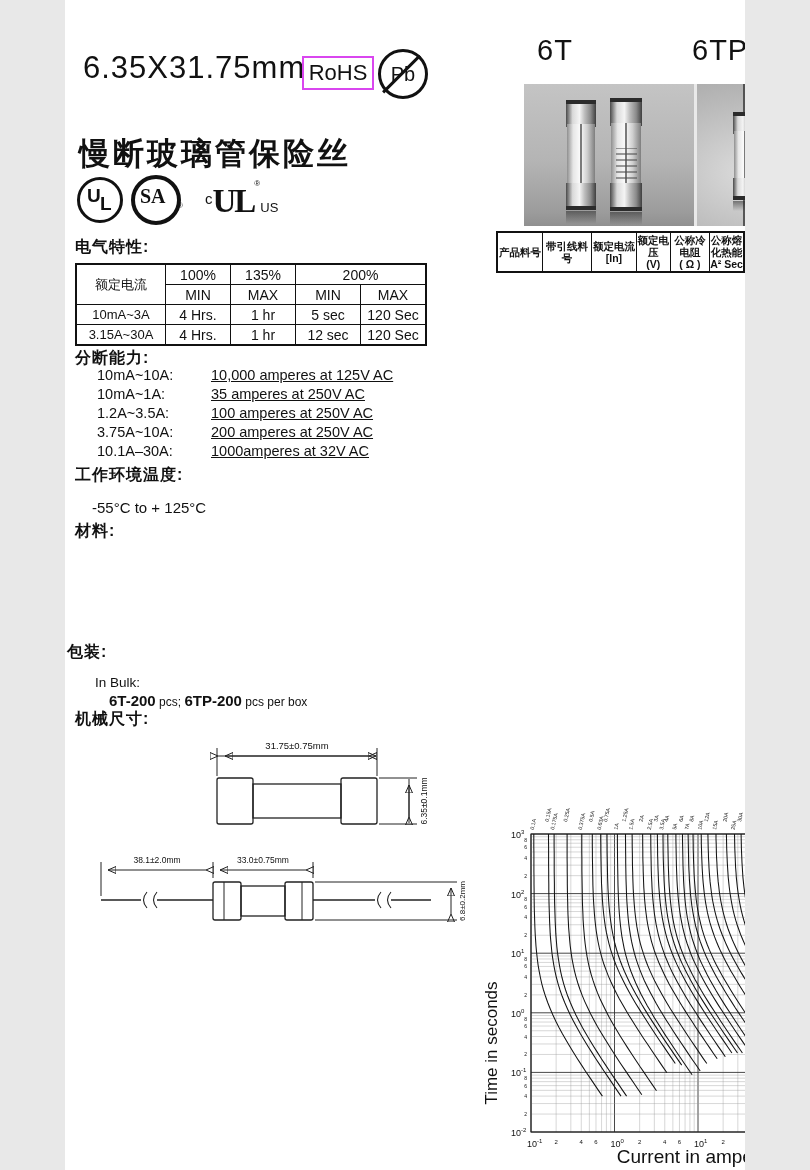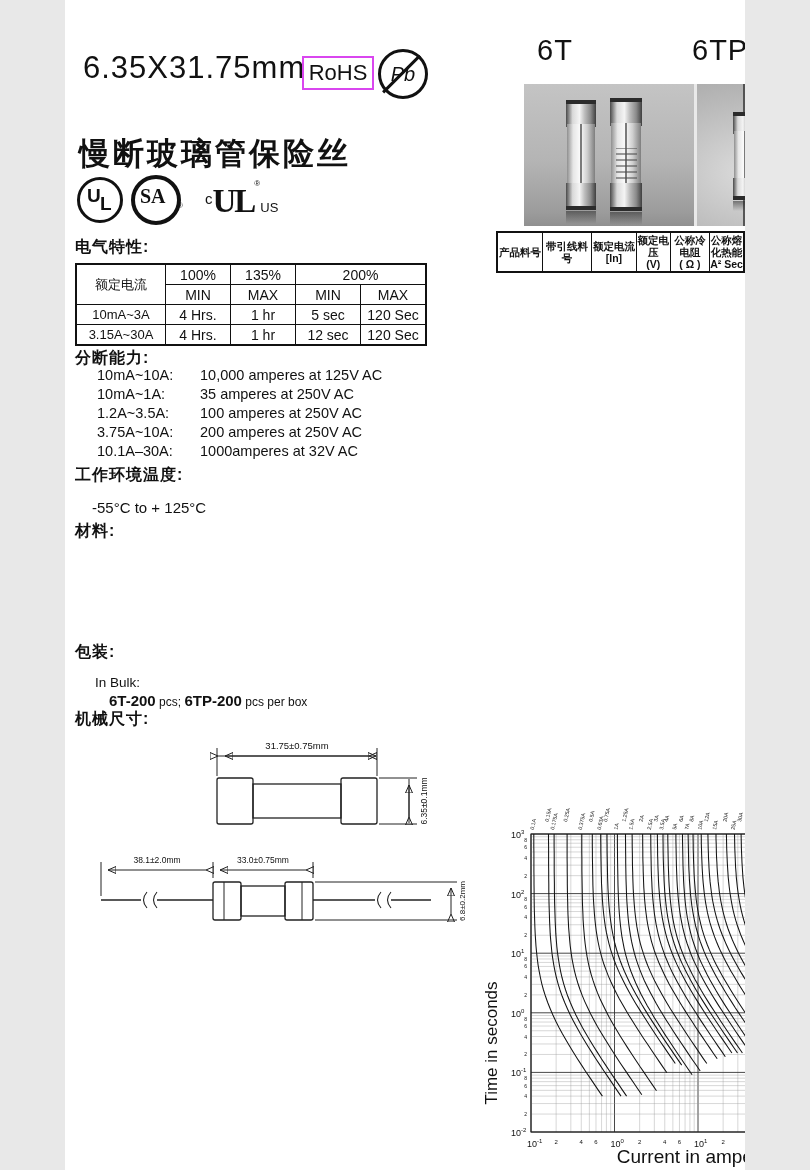--- a/index.html
+++ b/index.html
@@ -4,21 +4,21 @@
 <style>
   html,body{margin:0;padding:0;background:#e8e8e8;}
   #page{position:relative;width:680px;height:1170px;background:#ffffff;margin:0 auto;
         font-family:"Liberation Sans","DejaVu Sans",sans-serif;color:#111;overflow:hidden;}
   .abs{position:absolute;}
   
   .size-label{left:18px;top:50px;font-size:31px;letter-spacing:1px;}
   .rohs-box{left:237px;top:56px;width:68px;height:30px;border:2px solid #d946ef;
             font-size:22px;text-align:center;line-height:30px;}
   .pb-mark{left:313px;top:49px;width:44px;height:44px;border:3px solid #111;border-radius:50%;
-           font-size:20px;text-align:center;line-height:44px;font-style:italic;}
+           font-size:20px;text-align:center;line-height:44px;}
   .pb-mark::after{content:"";position:absolute;left:19px;top:-4px;width:3px;height:52px;
            background:#111;transform:rotate(45deg);}
   .cn-title{left:14px;top:133px;font-size:31px;font-weight:bold;letter-spacing:3px;}
   
   .certs{left:12px;top:175px;width:300px;height:48px;}
   .ul-circle{position:absolute;left:0;top:2px;width:40px;height:40px;border:3px solid #111;
              border-radius:50%;}
   .ul-circle .u{position:absolute;left:7px;top:5px;font-size:19px;font-weight:bold;}
   .ul-circle .l{position:absolute;left:20px;top:13px;font-size:19px;font-weight:bold;}
   .csa-circle{position:absolute;left:54px;top:0px;width:42px;height:42px;border:4px solid #111;
@@ -32,21 +32,21 @@
   .cul .r{font-size:8px;vertical-align:26px;}
   .cul .us{font-size:13px;vertical-align:0px;}
   
   .sec{font-size:16px;font-weight:bold;letter-spacing:1px;}
   .elec-table{left:10px;top:263px;border-collapse:collapse;table-layout:fixed;}
   .elec-table td{border:1px solid #111;text-align:center;font-size:14px;height:19px;padding:0;}
   .elec-table{border:2px solid #111;}
   .elec-table .corner{font-size:13px;}
   .bk-row{position:relative;height:19px;font-size:14.5px;}
   .bk-range{position:absolute;left:0;width:102px;}
-  .bk-desc{position:absolute;left:103px;white-space:nowrap;}
+  .bk-desc{position:absolute;left:114px;white-space:nowrap;text-decoration:underline;}
   .bk-list{left:32px;top:367px;width:380px;}
   .op-value{left:27px;top:499px;font-size:15px;}
   .mat-list{left:30px;top:543px;font-size:14.5px;line-height:21.5px;white-space:nowrap;}
   .pack1{left:30px;top:675px;font-size:13.5px;}
   .pack2{left:44px;top:692px;font-size:12px;}
   .pack2 b{font-size:15px;}
   
   .prod-label{font-size:29px;letter-spacing:1px;}
   .photo{left:459px;top:84px;width:350px;height:142px;background:linear-gradient(180deg,#c4c4c4,#b4b4b4 55%,#9c9c9c 90%,#909090);}
   .photo .panelR{position:absolute;left:173px;top:0;width:177px;height:142px;
@@ -150,21 +150,21 @@
         <span class="bk-range">10.1A–30A:</span>
         <span class="bk-desc">1000amperes at 32V AC</span>
       </div>
   </div>
 
   <div class="abs sec" style="left:10px;top:465px;">工作环境温度:</div>
   <div class="abs op-value">-55°C to + 125°C</div>
 
   <div class="abs sec" style="left:10px;top:521px;">材料:</div>
 
-  <div class="abs sec" style="left:10px;top:642px;text-align:right;">包装:</div>
+  <div class="abs sec" style="left:2px;top:642px;text-align:right;">包装:</div>
   <div class="abs pack1">In Bulk:</div>
   <div class="abs pack2">
     <b>6T-200</b><span> pcs; </span><b>6TP-200</b><span> pcs per box</span>
   </div>
 
   <div class="abs sec" style="left:10px;top:709px;">机械尺寸:</div>
 
   <svg class="abs mech-svg" style="left:112px;top:726px;" width="270" height="118" viewBox="0 0 270 118">
     <defs>
       <marker id="ar" markerWidth="9" markerHeight="8" refX="8" refY="4" orient="auto">

